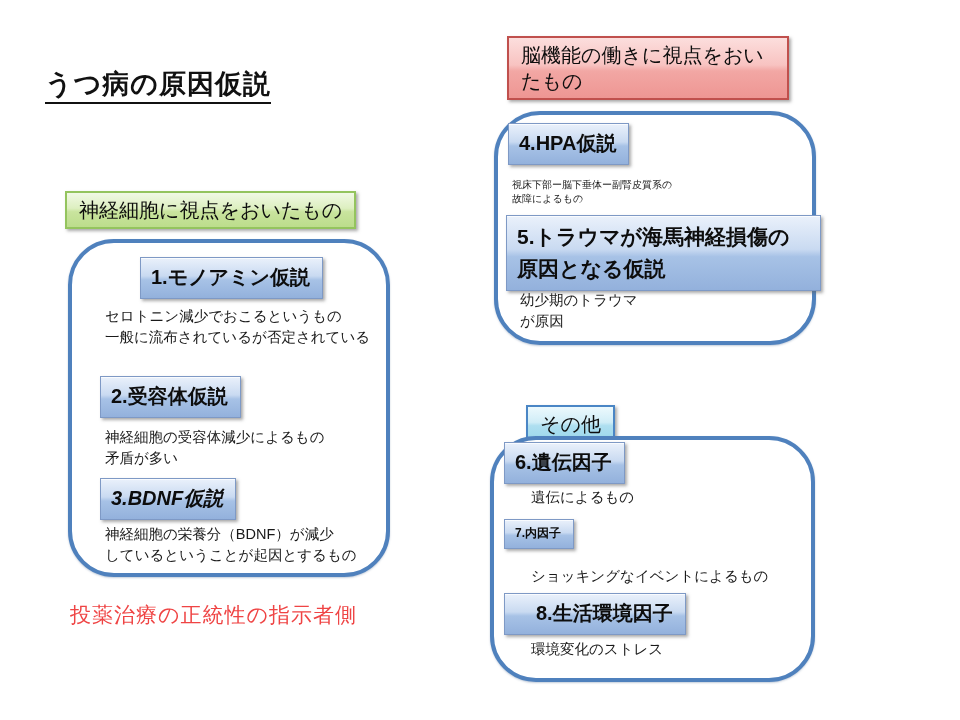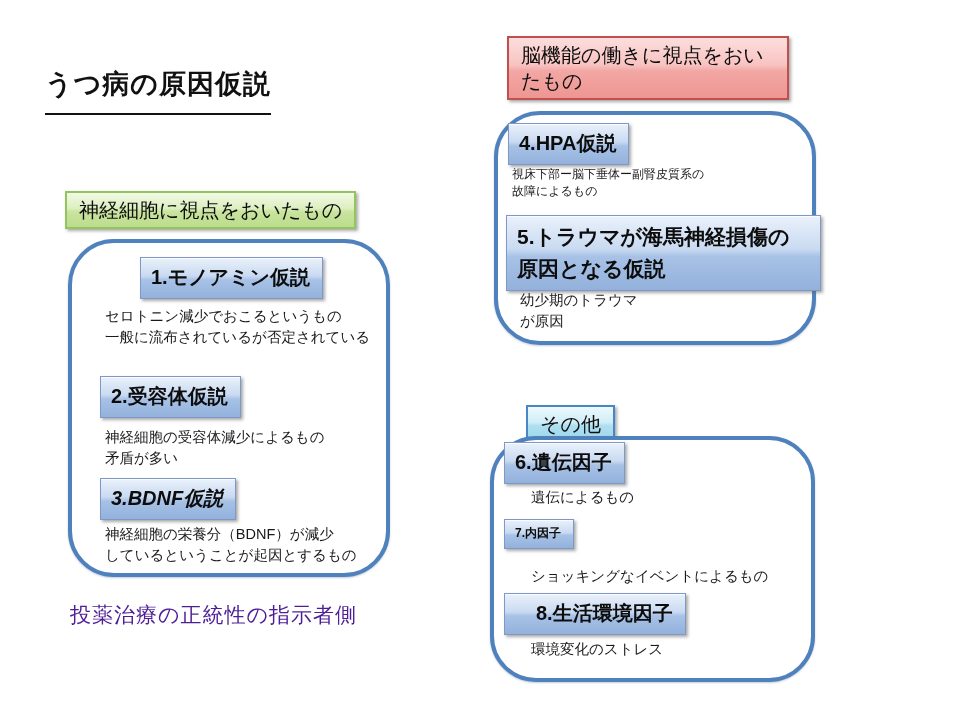--- a/index.html
+++ b/index.html
@@ -3,21 +3,21 @@
 <meta charset="utf-8">
 <style>
   html,body{margin:0;padding:0;background:#fff;}
   .stage{
     position:relative;width:960px;height:720px;background:#ffffff;overflow:hidden;
     font-family:"Liberation Sans","DejaVu Sans",sans-serif;color:#111;
   }
   .abs{position:absolute;}
   .page-title{
     font-size:27px;font-weight:bold;letter-spacing:1px;
-    border-bottom:2px solid #111;padding-bottom:14px;
+    border-bottom:2px solid #111;padding-bottom:3px;
   }
   
   .group-box{
     border:4px solid #4f81bd;border-radius:46px;background:#fff;
     box-shadow:0 1px 2px rgba(80,110,150,.35);
   }
   
   .callout{
     display:inline-block;
     background:linear-gradient(180deg,#eaf1fb 0%,#c9daf1 45%,#a7c2e6 55%,#93b1dc 100%);
@@ -38,22 +38,22 @@
   }
   .tag-pink{
     background:linear-gradient(180deg,#fcdedd 0%,#f8c3c1 45%,#f2a7a4 55%,#ee9693 100%);
     border:2px solid #c0504d;font-size:20px;
   }
   .tag-cyan{
     background:linear-gradient(180deg,#ecf9fd 0%,#d0edf7 45%,#aedff0 55%,#9cd8ec 100%);
     border:2px solid #4a86c5;font-size:20px;margin-top:20px;
   }
   .desc{font-size:14.5px;line-height:1.42;color:#1a1a1a;}
-  .desc-sm{font-size:12px;line-height:1.42;color:#1a1a1a;}
-  .footer-note{font-size:21px;letter-spacing:1px;color:#4c1d95;}
+  .desc-sm{font-size:10px;line-height:1.42;color:#1a1a1a;margin-top:12px;}
+  .footer-note{font-size:21px;letter-spacing:1px;color:#ef4444;}
 </style>
 </head>
 <body>
 
 <div class="stage">
 
   <div class="abs" style="left:45px;top:66px;">
     <span class="page-title">うつ病の原因仮説</span>
   </div>
 

